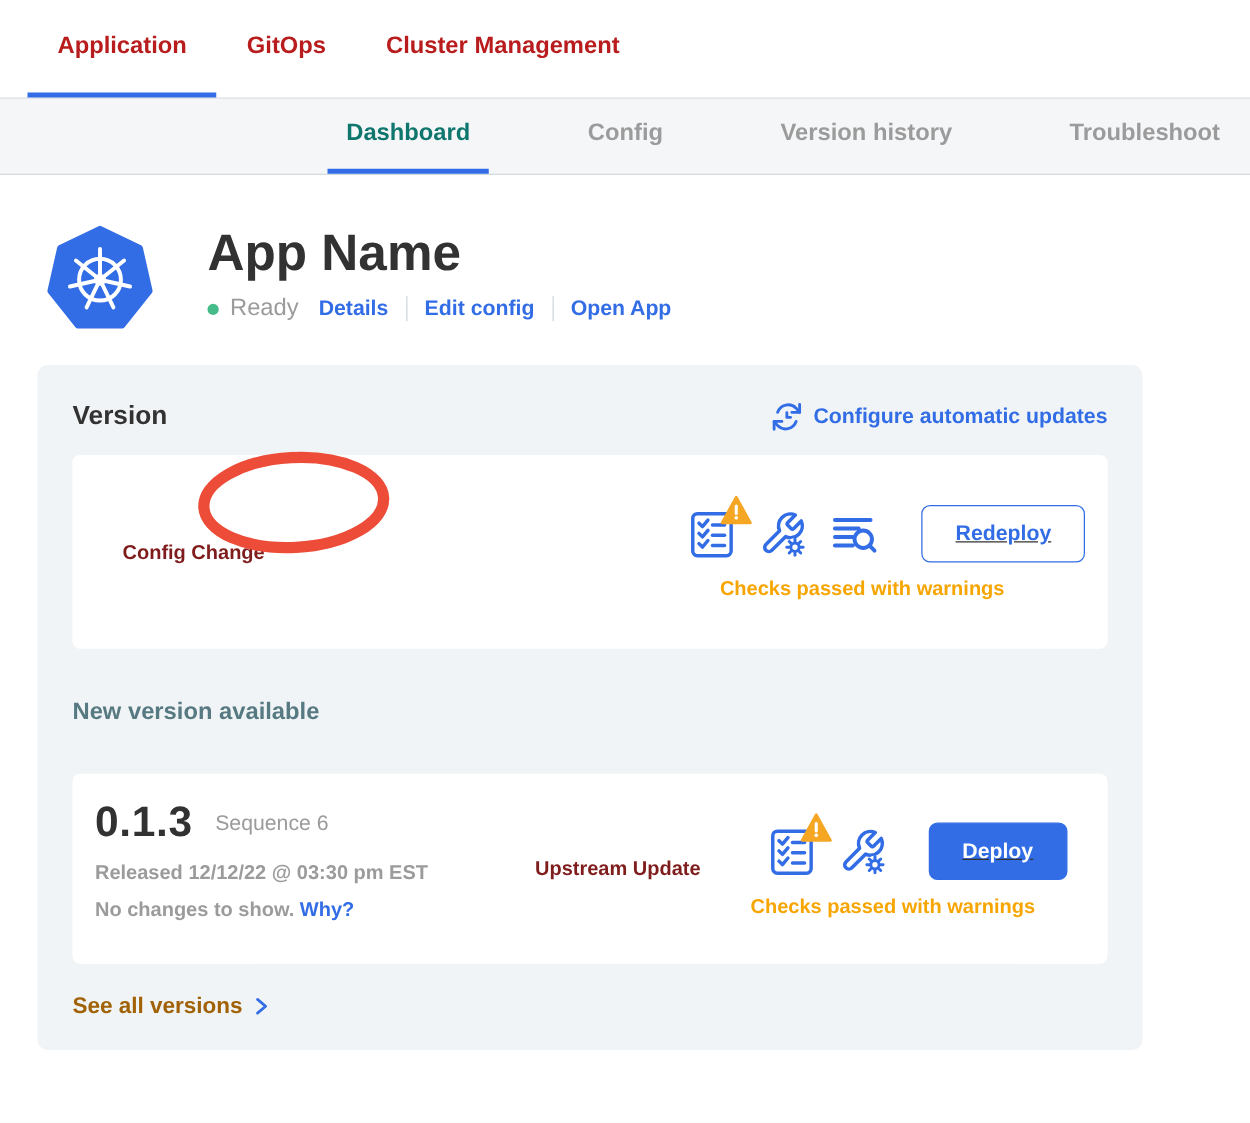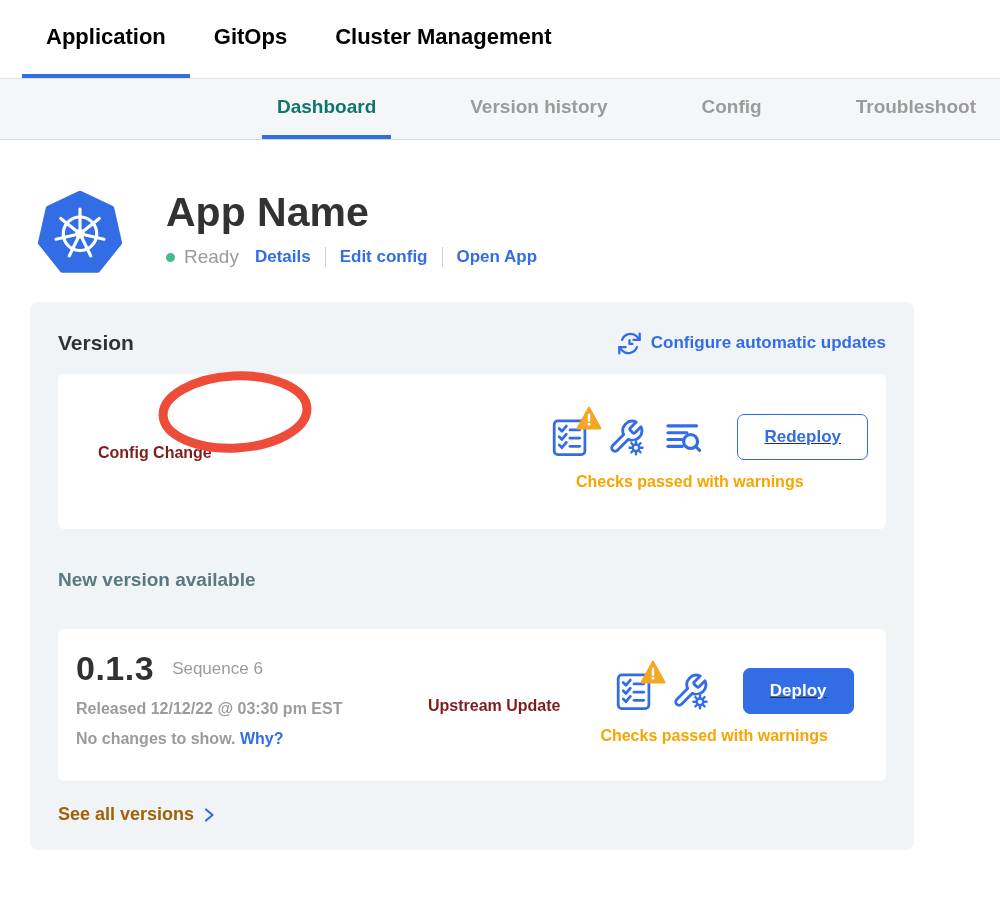--- a/index.html
+++ b/index.html
@@ -2,36 +2,36 @@
 <html><head>
 <meta charset="utf-8">
 <style>
   * { margin:0; padding:0; box-sizing:border-box; }
   html,body { background:#ffffff; }
   body { width:1000px; height:898px; overflow:hidden;
          font-family:"Liberation Sans","DejaVu Sans",sans-serif; color:#323232; }
 
   
   .topnav { height:78px; display:flex; align-items:stretch; padding-left:22px; background:#fff; }
-  .topnav .tab { display:flex; align-items:center; padding:0 24px; font-size:22px;
-                 font-weight:700; color:#000000; border-bottom:4px solid transparent;
+  .topnav .tab { display:flex; align-items:center; padding:0 24px; font-size:19px;
+                 font-weight:700; color:#b91c1c; border-bottom:4px solid transparent;
                  cursor:pointer; white-space:nowrap; }
   .topnav .tab.active { border-bottom-color:#326de6; }
 
   
   .subnav { height:62px; background:#f4f6f8; border-top:1px solid #dbe1e5;
             border-bottom:1px solid #d3dbe0; display:flex; align-items:stretch;
             padding-left:262px; gap:64px; }
   .subnav .tab { display:flex; align-items:center; padding:0 15px; font-size:19px;
                  font-weight:600; color:#9b9b9b; border-bottom:4px solid transparent;
                  cursor:pointer; white-space:nowrap; }
   .subnav .tab.active { color:#0f766e; border-bottom-color:#326de6; }
 
   
-  .app-header { display:flex; align-items:flex-start; margin:48px 0 0 36px; }
+  .app-header { display:flex; align-items:flex-start; margin:38px 0 0 36px; }
   .k8s-logo { width:88px; height:88px; flex:0 0 auto; }
   .app-info { margin-left:42px; padding-top:2px; }
   .app-title { font-size:41px; font-weight:800; color:#323232; line-height:1.1; }
   .status-row { display:flex; align-items:center; margin-top:11px; }
   .dot { width:9px; height:9px; border-radius:50%; background:#44bb88; }
   .ready { font-size:19px; font-weight:500; color:#9b9b9b; margin:0 16px 0 9px; }
   .hlink { font-size:17px; font-weight:700; color:#326de6; text-decoration:none; cursor:pointer; }
   .vsep { border-left:1.5px solid #cdd5db; height:20px; margin:0 14px; }
 
   
@@ -82,22 +82,22 @@
 <body>
 
 <nav class="topnav">
   <div class="tab active">Application</div>
   <div class="tab">GitOps</div>
   <div class="tab">Cluster Management</div>
 </nav>
 
 <nav class="subnav">
   <div class="tab active">Dashboard</div>
+  <div class="tab">Config</div>
   <div class="tab">Version history</div>
-  <div class="tab">Config</div>
   <div class="tab">Troubleshoot</div>
 </nav>
 
 <header class="app-header">
   <span class="k8s-logo">
     <svg width="88" height="88" viewBox="0 0 100 100">
       <polygon points="50,6 86,23.3 94.8,62.2 70,93.4 30,93.4 5.2,62.2 14,23.3" fill="#326de6" stroke="#326de6" stroke-width="6" stroke-linejoin="round"></polygon>
       <g stroke="#ffffff" stroke-width="3.6" fill="none" stroke-linecap="round">
         <circle cx="50" cy="52" r="19"></circle>
         <line x1="50" y1="52" x2="50" y2="24"></line>

